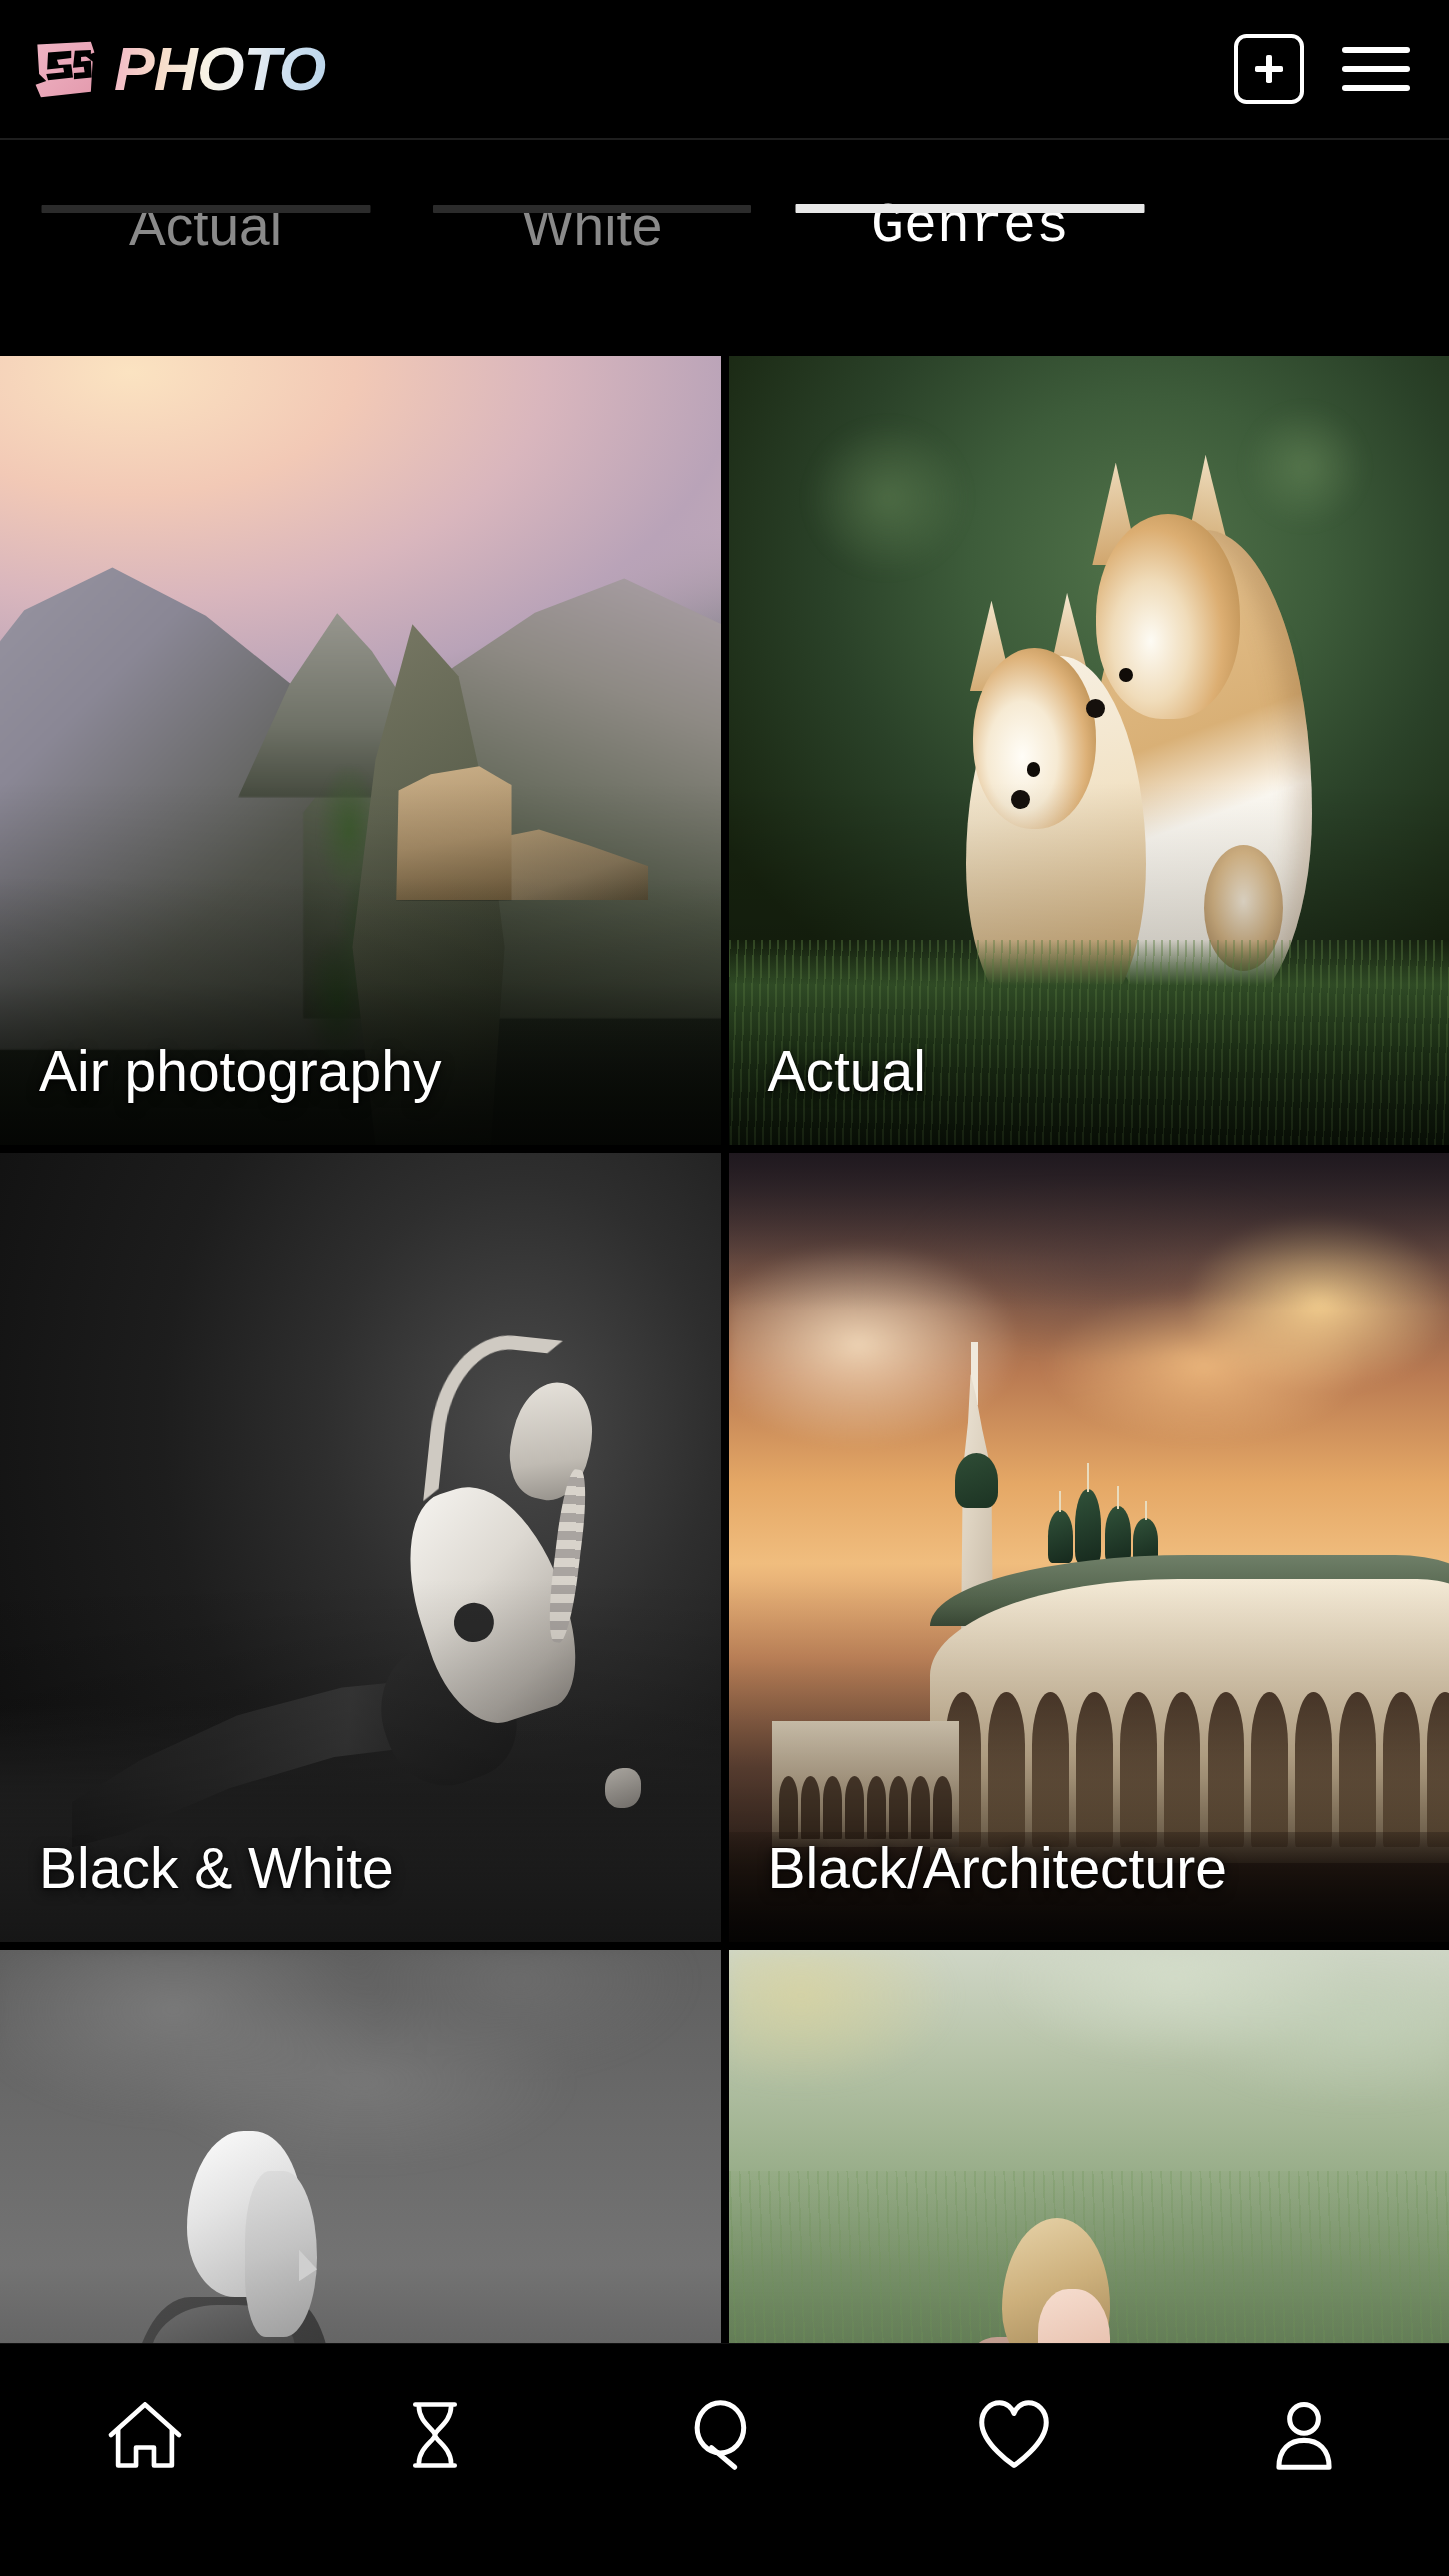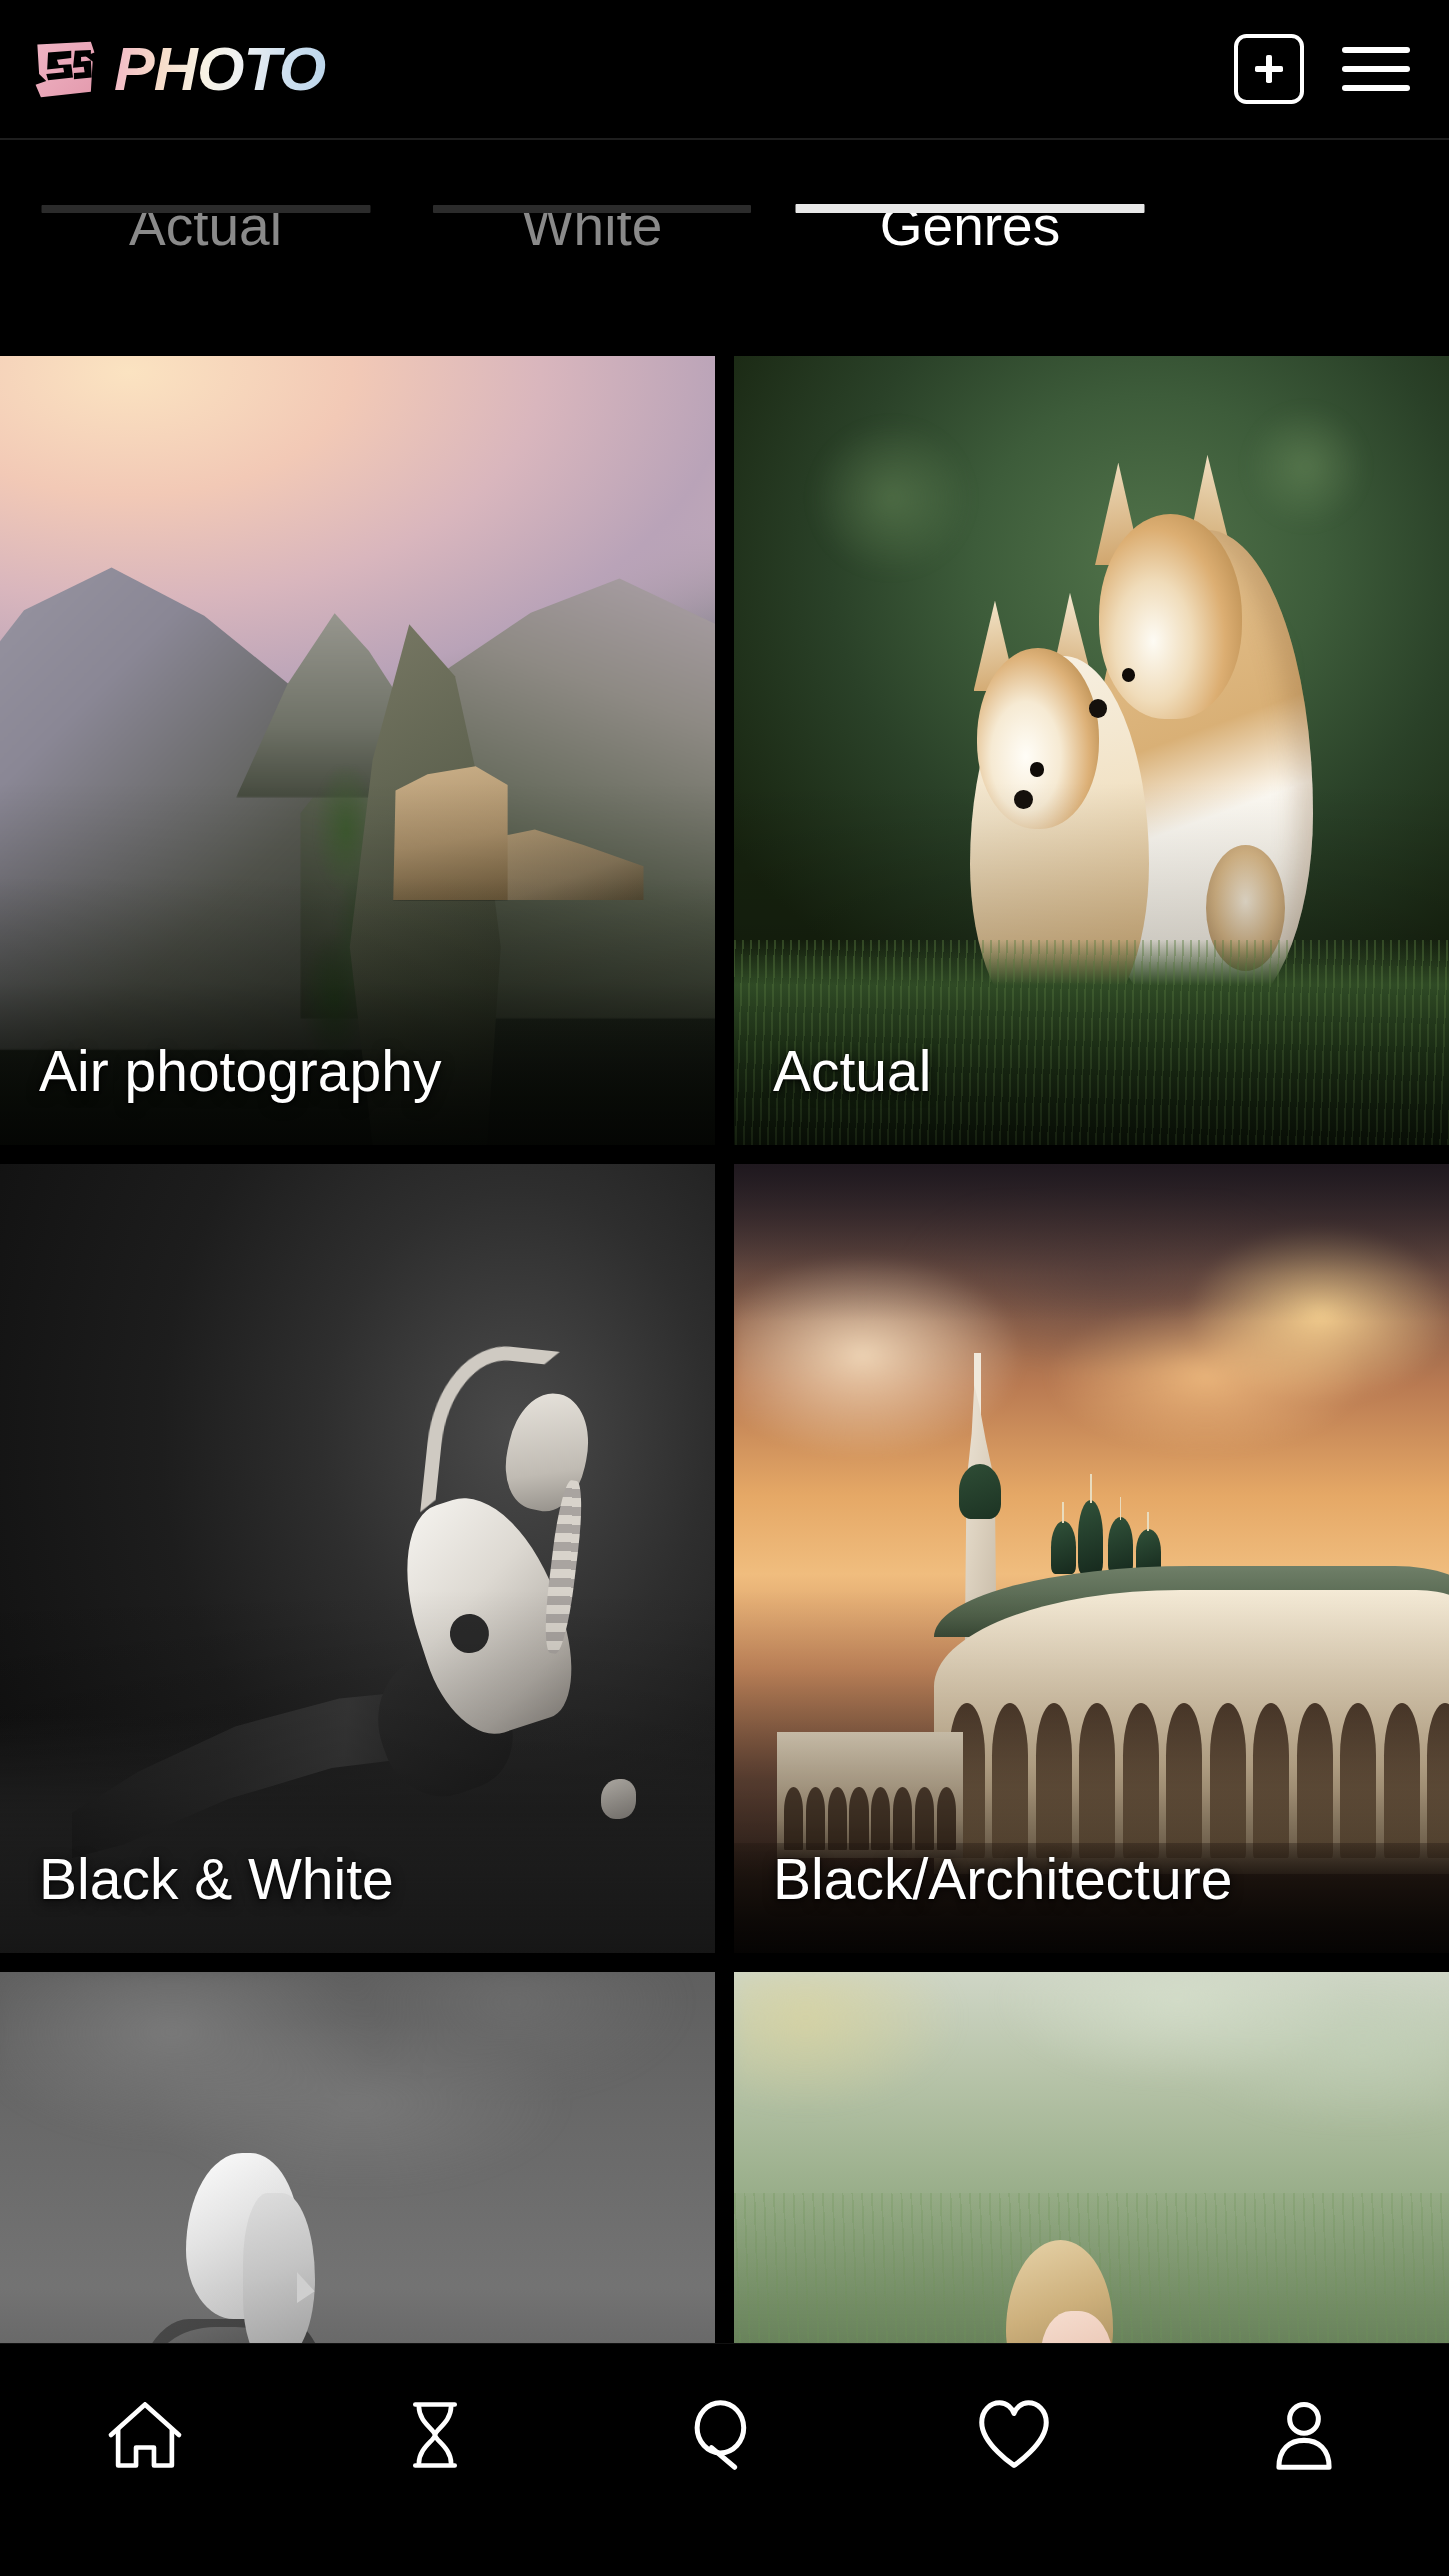--- a/index.html
+++ b/index.html
@@ -118,21 +118,21 @@
   .tab {
     flex:0 0 auto;
     width:auto;
     position:relative;
     padding-top:59px;
     text-align:center;
     cursor:pointer;
   }
   .tab:nth-child(1) { width:411px; }
   .tab:nth-child(2) { width:362px; }
-  .tab:nth-child(3) { width:394px; }
+  .tab:nth-child(3) { width:394px;font-family:Liberation Mono, monospace; }
 
   .tab-label {
     display:block;
     font-size:55px;
     line-height:1;
     color:#8a8a8a;
     font-weight:normal;
   }
   .tab.active .tab-label { color:#ffffff; }
 
@@ -148,21 +148,21 @@
   }
   .tab:nth-child(2) .tab-underline { width:318px; }
   .tab.active .tab-underline { background:#e8e8e8; height:9px; width:349px; }
 
   
   .grid {
     flex:1 1 auto;
     display:grid;
     grid-template-columns:1fr 1fr;
     grid-auto-rows:789px;
-    gap:19px;
+    gap:8px;
     background:#000;
     overflow:hidden;
     align-content:start;
   }
 
   .tile {
     position:relative;
     overflow:hidden;
     background:#111;
     cursor:pointer;

